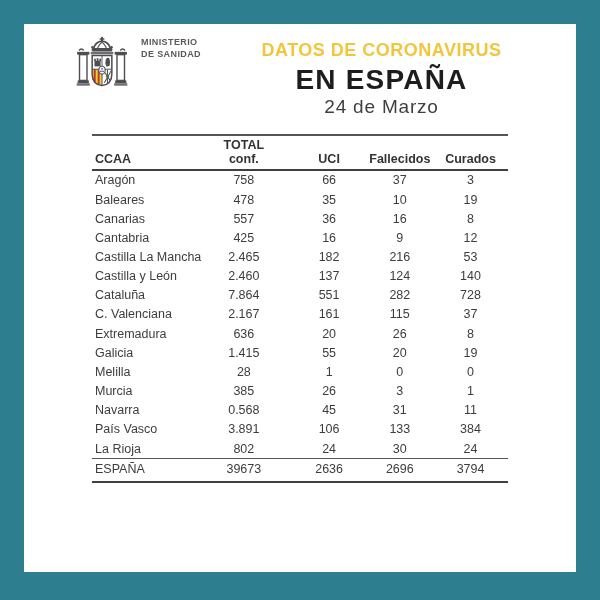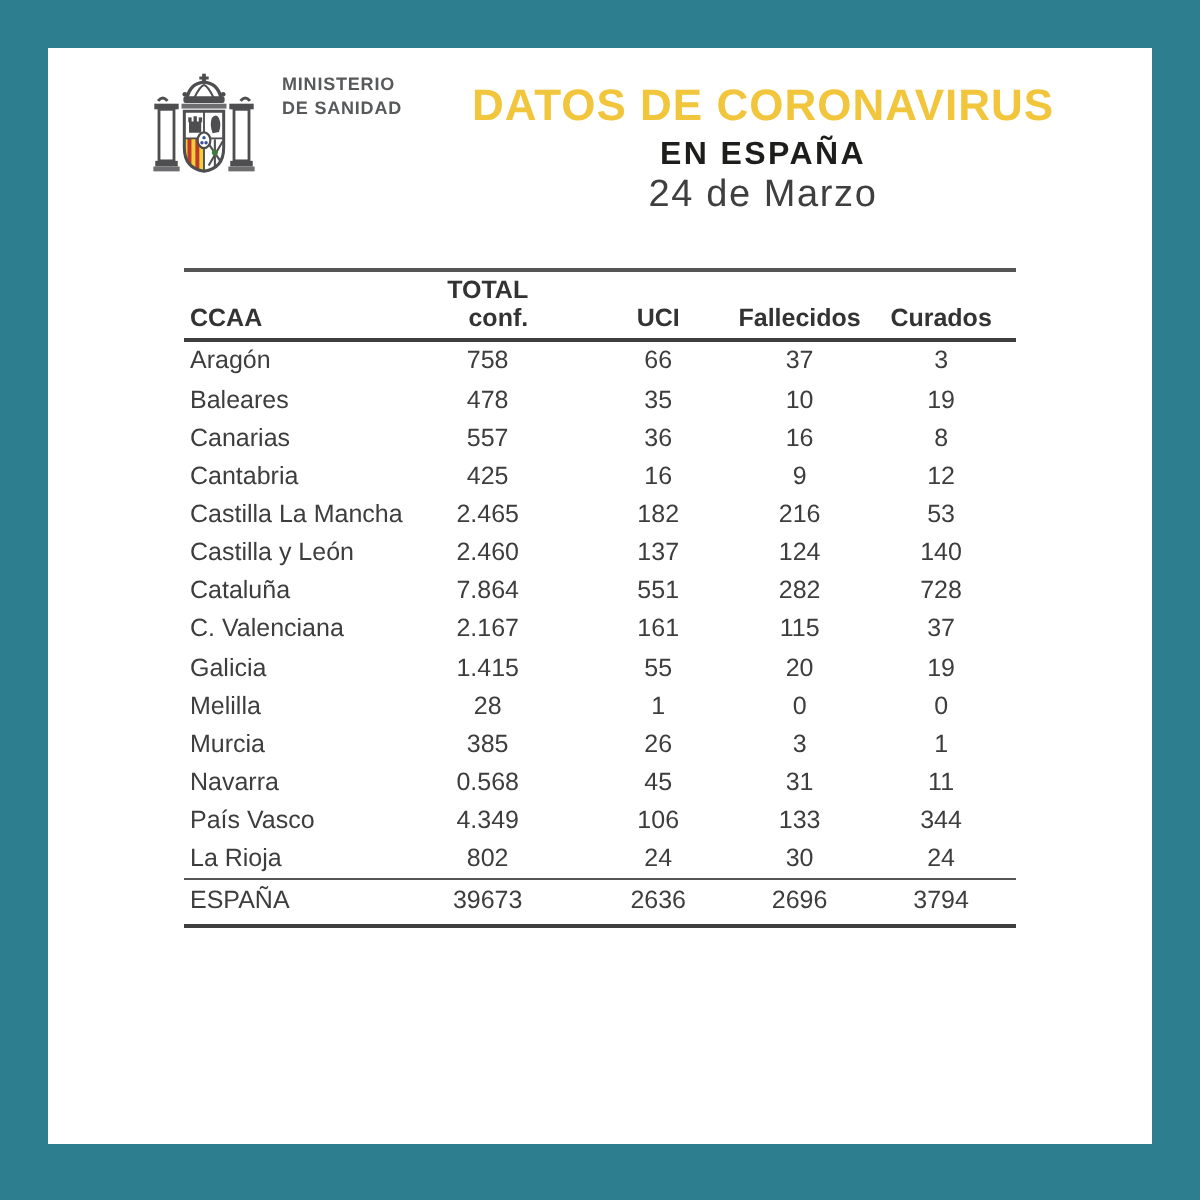--- a/index.html
+++ b/index.html
@@ -24,46 +24,46 @@
     display:flex;align-items:flex-start;
     padding:12px 14px 0 48px;
   }
   .logo{display:flex;gap:9px;flex:0 0 auto;}
   .ministry-text{
     font-size:9px;font-weight:700;color:#58595b;
     letter-spacing:.4px;line-height:12px;
   }
   .titles{flex:1;text-align:center;padding-top:4px;}
   .t1{
-    font-size:22px;font-weight:800;letter-spacing:.5px;
+    font-size:18px;font-weight:800;letter-spacing:.5px;
     color:var(--title-yellow);
   }
   .t2{
-    font-size:16px;font-weight:800;letter-spacing:1.2px;
+    font-size:28px;font-weight:800;letter-spacing:1.2px;
     color:var(--title-black);margin-top:3px;
   }
   .date{
     font-size:19px;font-weight:400;color:#3f3f3f;
     letter-spacing:.8px;
   }
   .table-wrap{position:absolute;left:68px;top:110px;width:416px;}
   table{
     width:100%;border-collapse:collapse;table-layout:fixed;
     font-size:12.5px;color:var(--text-gray);
   }
   th,td{padding:0;}
   thead th{
     border-top:2px solid var(--rule-mid);
     border-bottom:2.5px solid var(--rule-dark);
     vertical-align:bottom;text-align:center;
     font-weight:700;color:#333;
     padding:2px 0 3px;line-height:1.12;
   }
   thead th.left{text-align:left;padding-left:3px;}
-  .two-line{display:inline-block;text-align:right;}
+  .two-line{display:inline-block;text-align:center;}
   tbody td{
     text-align:center;padding:2.4px 0;line-height:1.15;
     white-space:nowrap;
   }
   tbody td.left{text-align:left;padding-left:3px;}
   tbody tr:last-child td{border-bottom:1.8px solid var(--rule-mid);}
   tfoot td{
     text-align:center;padding:3px 0 4px;line-height:1.15;
     border-bottom:2.5px solid var(--rule-dark);
     margin-left:17px;
@@ -213,20 +213,27 @@
             <td>728</td>
           </tr>
           <tr>
             <td class="left">C. Valenciana</td>
             <td>2.167</td>
             <td>161</td>
             <td>115</td>
             <td>37</td>
           </tr>
           <tr>
+            <td class="left">Extremadura</td>
+            <td>636</td>
+            <td>20</td>
+            <td>26</td>
+            <td>8</td>
+          </tr>
+          <tr>
             <td class="left">Galicia</td>
             <td>1.415</td>
             <td>55</td>
             <td>20</td>
             <td>19</td>
           </tr>
           <tr>
             <td class="left">Melilla</td>
             <td>28</td>
             <td>1</td>
@@ -242,24 +249,24 @@
           </tr>
           <tr>
             <td class="left">Navarra</td>
             <td>0.568</td>
             <td>45</td>
             <td>31</td>
             <td>11</td>
           </tr>
           <tr>
             <td class="left">País Vasco</td>
-            <td>4.349</td>
+            <td>3.891</td>
             <td>106</td>
             <td>133</td>
-            <td>344</td>
+            <td>384</td>
           </tr>
           <tr>
             <td class="left">La Rioja</td>
             <td>802</td>
             <td>24</td>
             <td>30</td>
             <td>24</td>
           </tr>
         </tbody>
       <tfoot>

